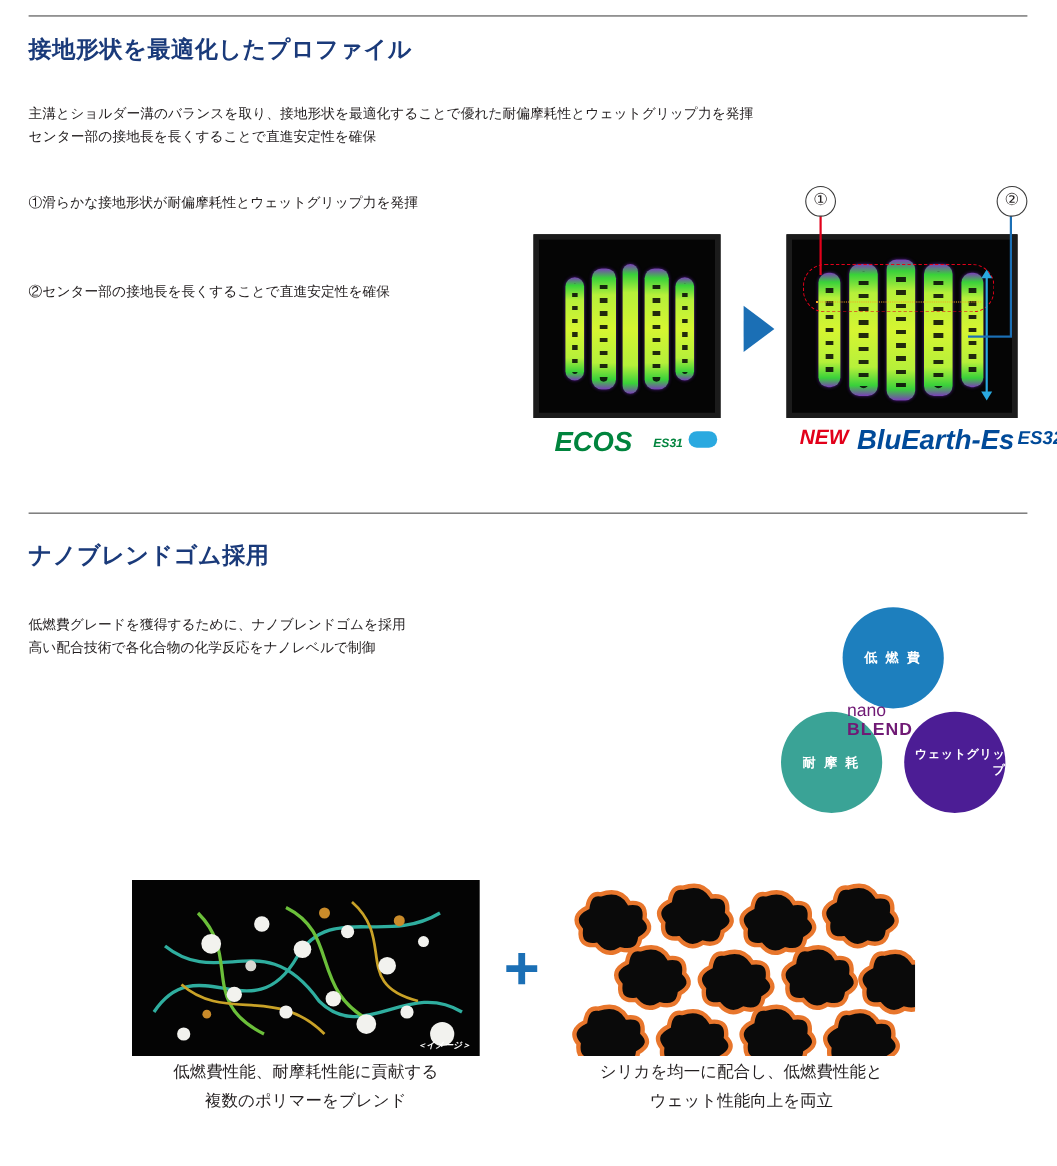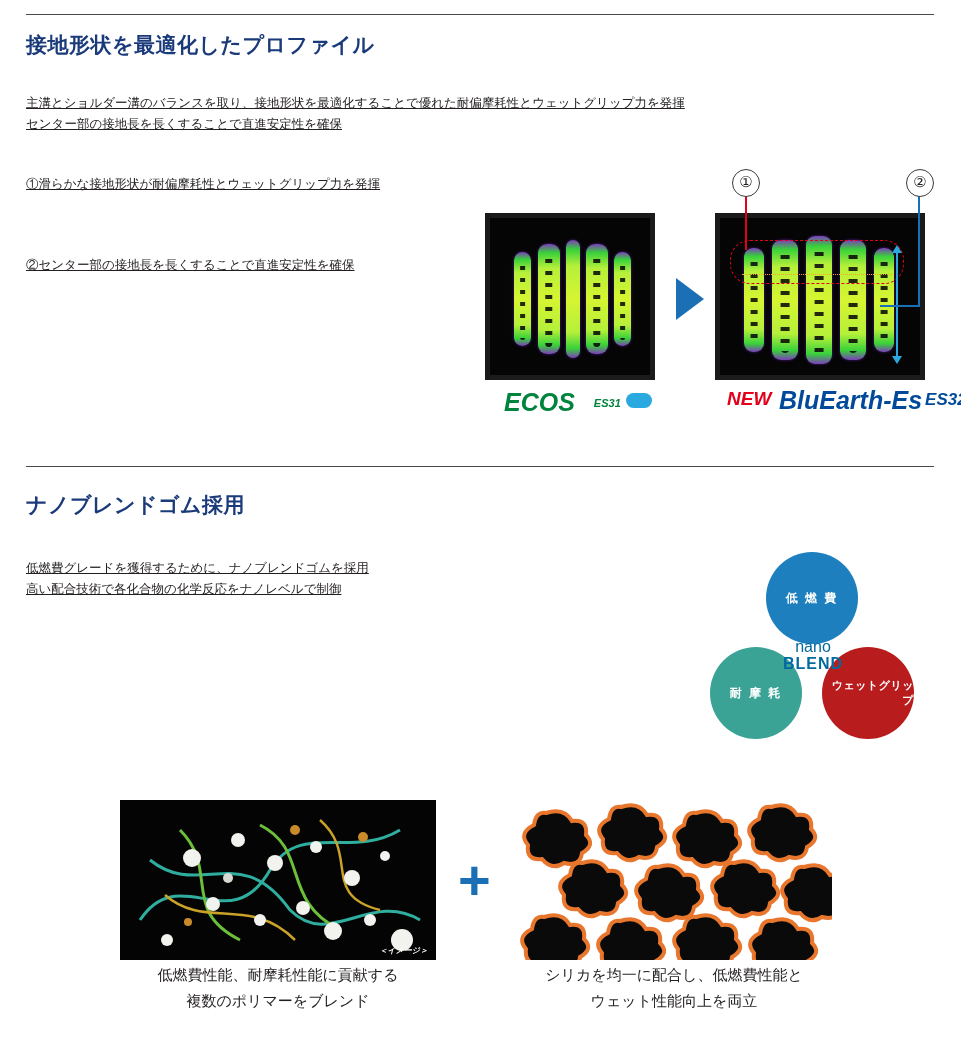--- a/index.html
+++ b/index.html
@@ -46,21 +46,20 @@
   }
   #title1 { left: 26px; top: 31px; }
   #title2 { left: 26px; top: 491px; }
 
   .body-text {
     position: absolute;
     font-size: 12.5px;
     line-height: 21px;
     color: #231f20;
     white-space: nowrap;
-    text-decoration: underline;
   }
   #lead1 { left: 26px; top: 93px; }
   #note1 { left: 26px; top: 174px; }
   #note2 { left: 26px; top: 215px; margin-top: 40px; }
   #lead2 { left: 26px; top: 558px; }
 
   
   .footprint-block {
     position: absolute;
     top: 213px;
@@ -260,32 +259,32 @@
     background: #1d7fbe;
   }
   #lobe-wear {
     width: 92px; height: 92px;
     left: 20px; top: 95px;
     background: #3aa396;
   }
   #lobe-grip {
     width: 92px; height: 92px;
     left: 132px; top: 95px;
-    background: #b91c1c;
+    background: #4c1d95;
     font-size: 11px;
     letter-spacing: 0.5px;
   }
   .nano-center {
     position: absolute;
     left: 80px;
     top: 86px;
     width: 86px;
-    text-align: center;
+    text-align: left;
     line-height: 17px;
-    color: #0369a1;
+    color: #701a75;
   }
   .nano-center .n1 { font-size: 16px; }
   .nano-center .n2 { font-size: 16px; font-weight: bold; letter-spacing: 1px; }
 
   
   .polymer-img {
     position: absolute;
     left: 120px;
     top: 800px;
     width: 316px;

